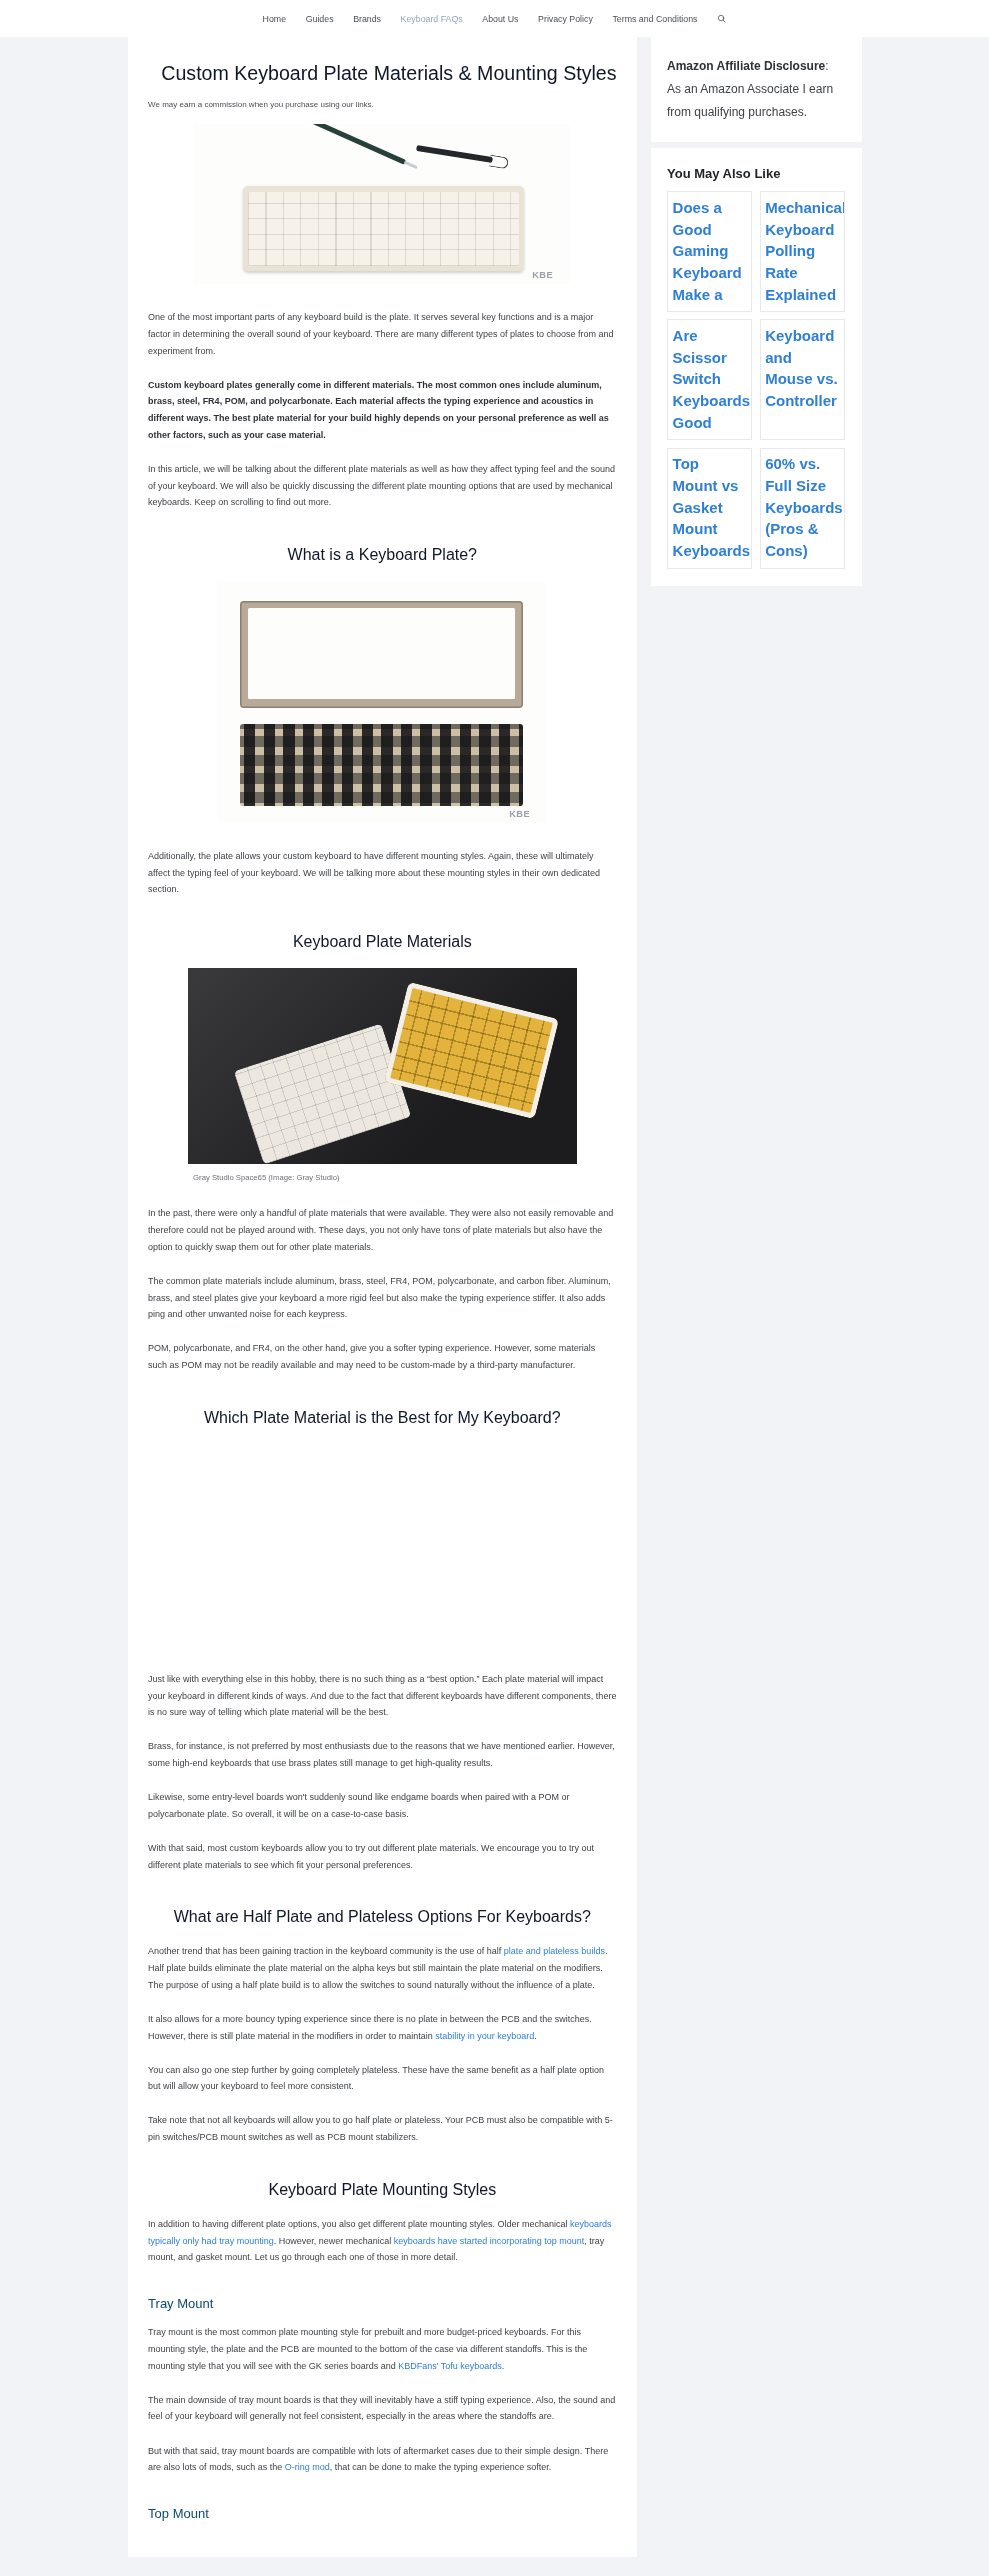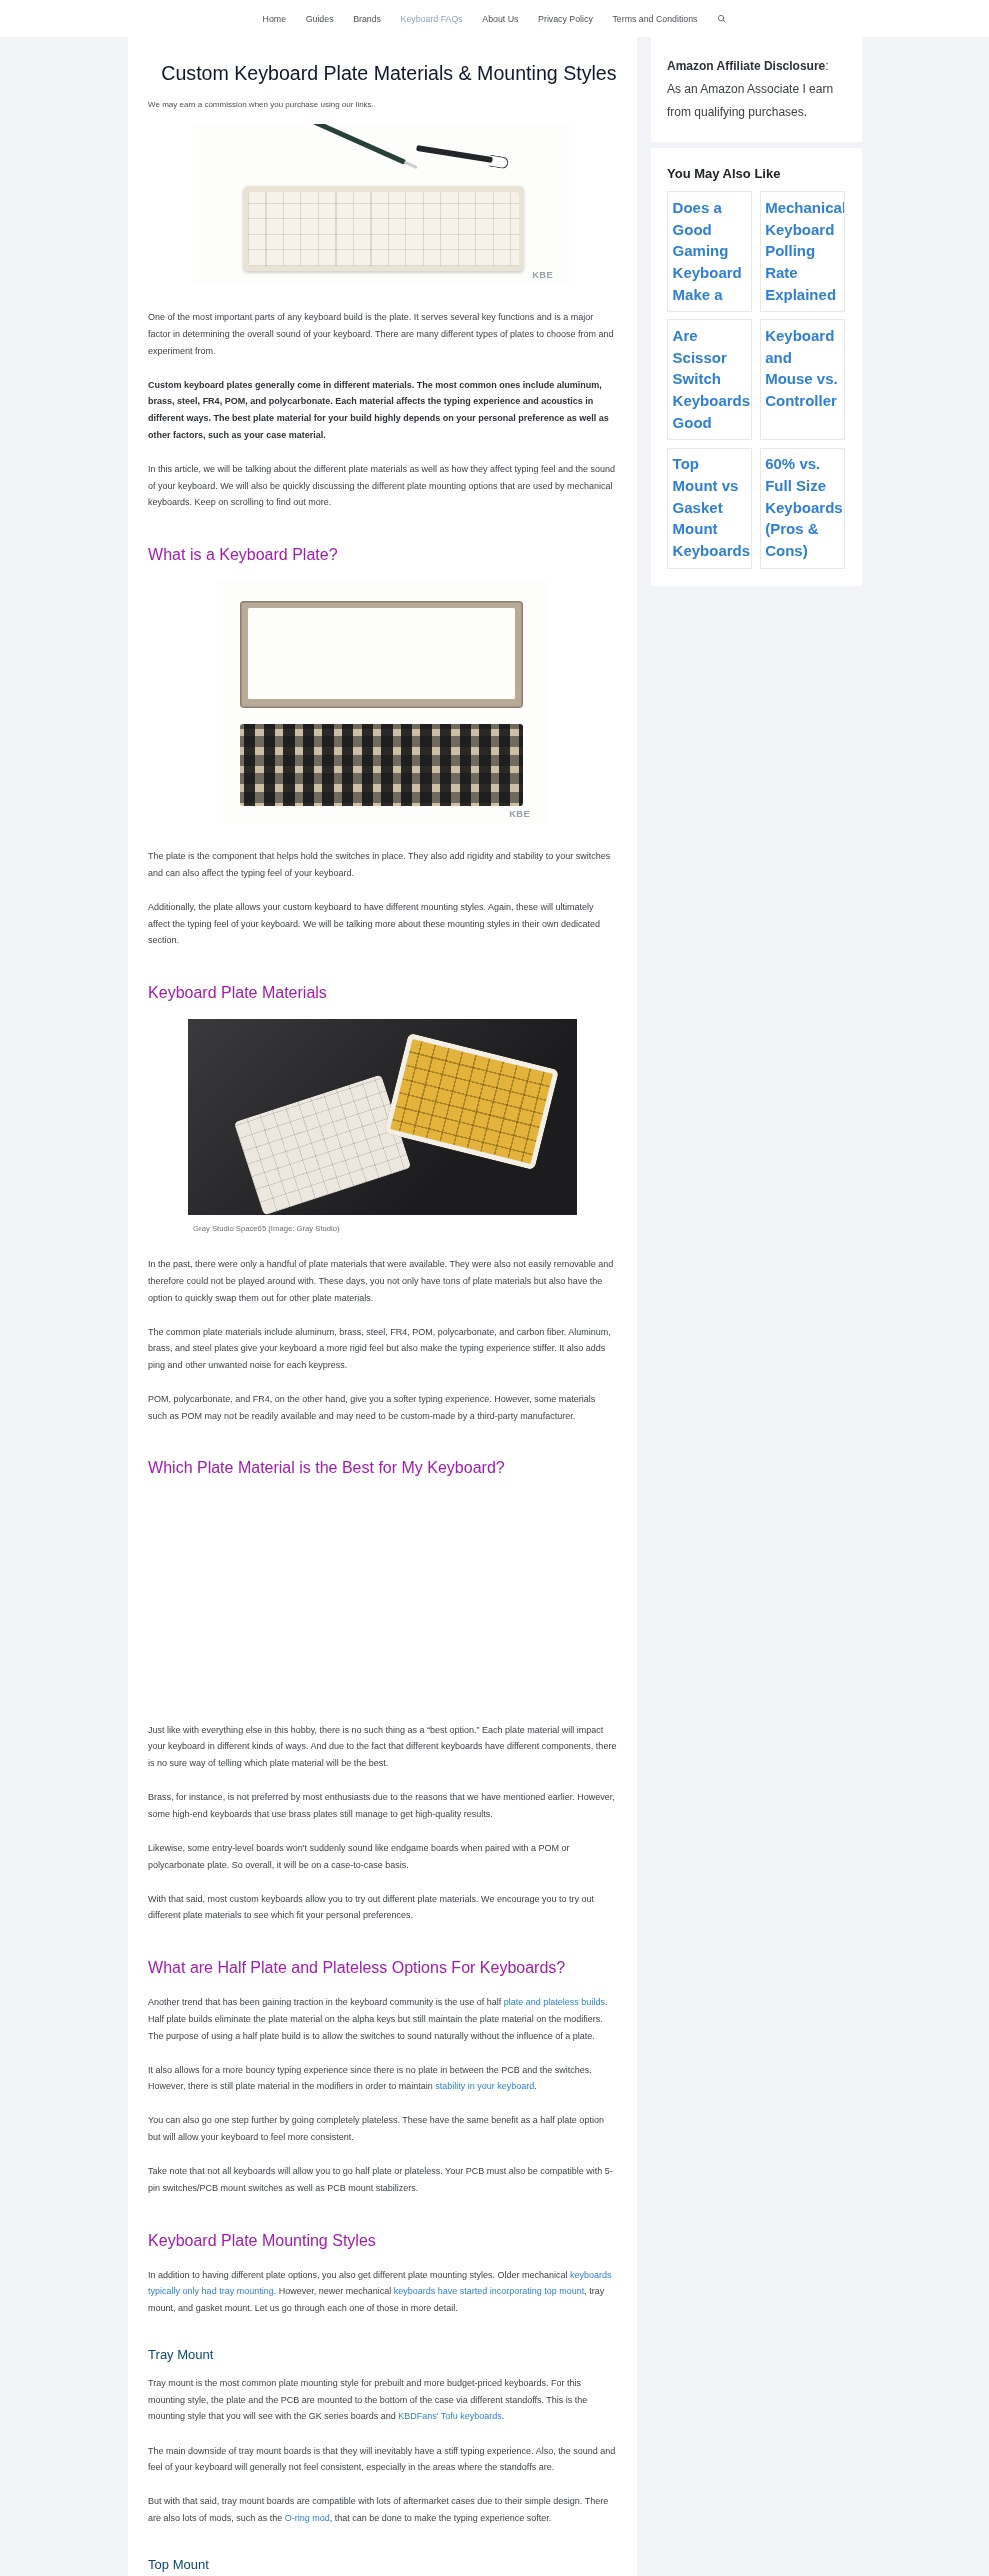--- a/index.html
+++ b/index.html
@@ -27,21 +27,21 @@
     display:grid; grid-template-columns:minmax(0,1fr) 211px; gap:13.4px;
     align-items:start; padding:0 0 13.4px;
   }
   .main-card { background:#fff; padding:24px 20.6px 23px; }
   .side { display:flex; flex-direction:column; gap:6.2px; }
   .side-card { background:#fff; padding:17.5px 16.5px; }
 
   
   h1.title { font-size:19.6px; font-weight:500; color:#0f172a; margin:0 0 14.4px; line-height:1.25;text-align:right; }
   .disclosure { font-size:8px; color:#4a4f55; margin:0 0 15.5px; }
-  h2.sec { font-size:16px; font-weight:500; color:#a21caf; margin:34px 0 15.5px; line-height:1.3; }
+  h2.sec { font-size:16px; font-weight:500; color:#0f172a; margin:34px 0 15.5px; line-height:1.3;text-align:center; }
   h3.sub { font-size:13px; font-weight:500; color:#0c4a6e; margin:30px 0 13.4px; }
   p.body { font-size:9px; line-height:1.85; margin:0 0 17.5px; color:#3e4247; }
   p.body.bold { font-weight:bold; color:#2e3237; }
   .t-link { color:#2f80d4; }
   .video-ph { height:227px; }
 
   
   figure.imgwrap { margin:4.1px 0 23px; text-align:center; }
   figcaption.cap { font-size:7.7px; color:#6b7076; text-align:left; margin:7.2px 0 0 45px; }
   .photo { position:relative; display:inline-block; overflow:hidden; }
@@ -139,21 +139,20 @@
     <h2 class="sec">What is a Keyboard Plate?</h2>
 
     <figure class="imgwrap">
       <div class="photo plate-photo">
         <div class="case-frame"></div>
         <div class="plate-strip"></div>
         <div class="watermark">KBE</div>
       </div>
     </figure>
 
-    <p class="body">The plate is the component that helps hold the switches in place. They also add rigidity and stability to your switches and can also affect the typing feel of your keyboard.</p>
     <p class="body">Additionally, the plate allows your custom keyboard to have different mounting styles. Again, these will ultimately affect the typing feel of your keyboard. We will be talking more about these mounting styles in their own dedicated section.</p>
 
     <h2 class="sec">Keyboard Plate Materials</h2>
 
     <figure class="imgwrap">
       <div class="photo dark-photo">
         <div class="kb-white"></div>
         <div class="kb-gold"></div>
       </div>
       <figcaption class="cap">Gray Studio Space65 (Image: Gray Studio)</figcaption>

